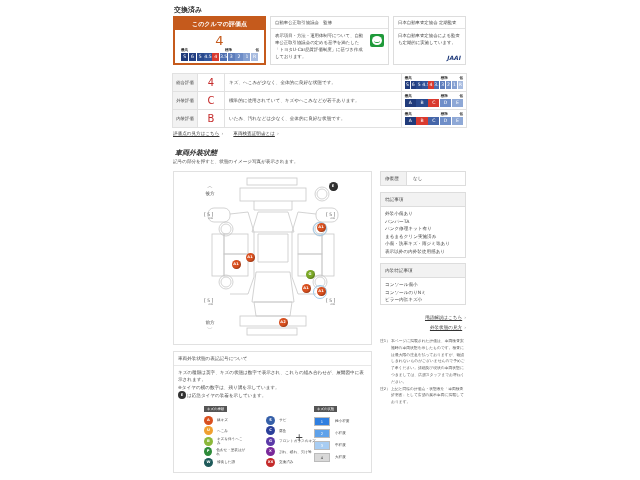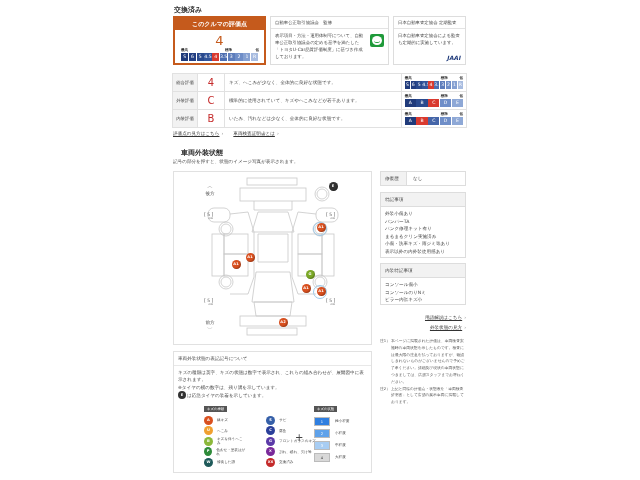--- a/index.html
+++ b/index.html
@@ -169,21 +169,21 @@
         </td>
       </tr>
     </tbody>
 </table>
 
 <div class="abs" style="left:173px; top:131px; display:flex; gap:10px;">
   <span class="link"><span>評価点の見方はこちら</span><span class="chev">›</span></span>
   <span class="link"><span>車両検査証明書とは</span><span class="chev">›</span></span>
 </div>
 
-<div class="abs section-title" style="left:181px; top:148px;">車両外装状態</div>
+<div class="abs section-title" style="left:175px; top:148px;font-style:italic;">車両外装状態</div>
 <div class="abs sub-text" style="left:173px; top:159px;">記号の部分を押すと、状態のイメージ写真が表示されます。</div>
 
 <div class="abs diag-box" style="left:173px; top:171px; width:199px; height:174px;">
   <svg width="199" height="174" viewBox="0 0 199 174" style="position:absolute; left:0; top:0;">
     <g fill="none" stroke="#c8c8c8" stroke-width="0.8">
       <rect x="73" y="6" width="50" height="7"></rect>
       <rect x="66" y="16" width="66" height="13"></rect>
       <circle cx="148" cy="22" r="7"></circle>
       <circle cx="148" cy="22" r="5"></circle>
       <path d="M80 29 L80 38 L118 38 L118 29"></path>

